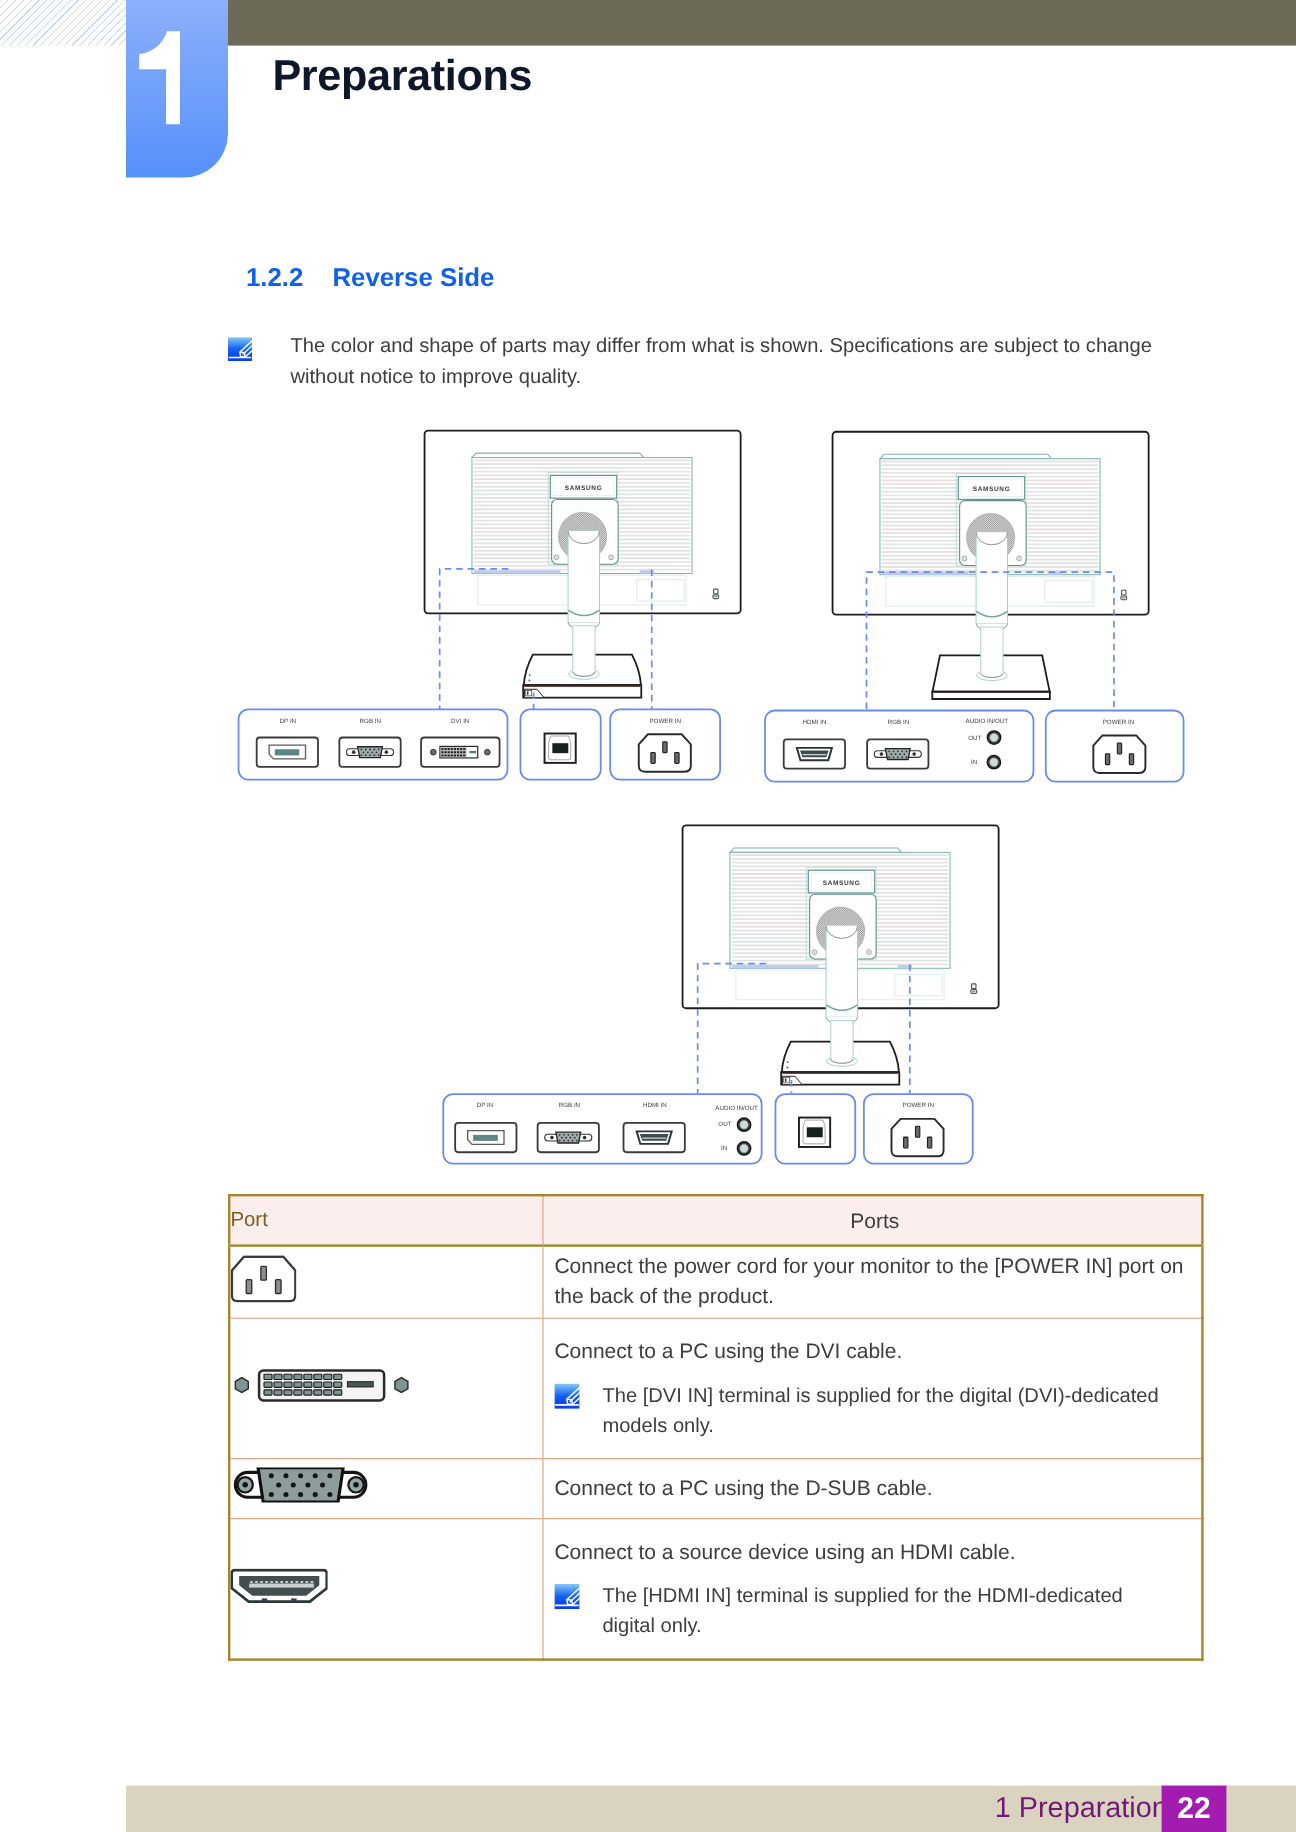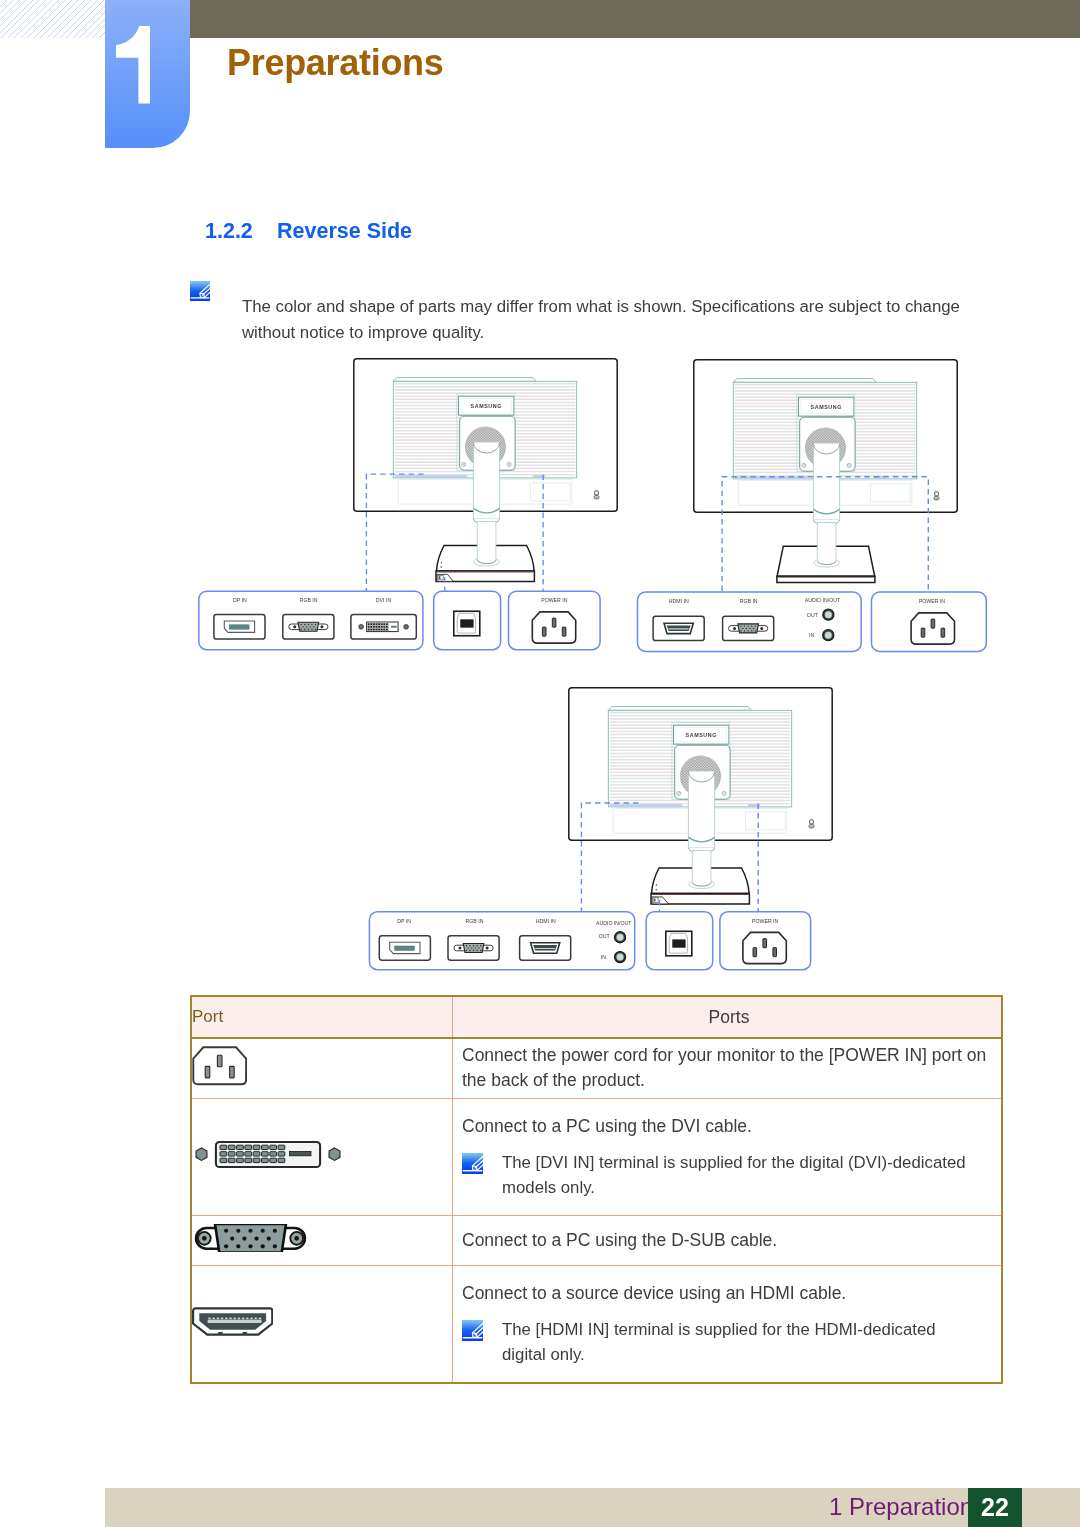--- a/index.html
+++ b/index.html
@@ -5,41 +5,41 @@
 html,body{margin:0;padding:0;}
 body{width:1080px;height:1527px;background:#fff;position:relative;overflow:hidden;
      font-family:"Liberation Sans",sans-serif;-webkit-font-smoothing:antialiased;}
 .abs{position:absolute;}
 #hatch{left:0;top:0;width:105px;height:38px;
   background:repeating-linear-gradient(-45deg, rgba(255,255,255,0) 0 3.9px, #c3d7f4 3.9px 4.6px, rgba(255,255,255,0) 4.6px 4.6px);}
 #olivebar{left:105px;top:0;width:975px;height:38px;background:#6d6b58;}
 #chaptab{left:105px;top:0;width:85px;height:148px;
   background:linear-gradient(180deg,#8cb0f9 0%,#5690fa 100%);border-bottom-right-radius:37px;}
 #chaptab .num{position:absolute;left:0;top:0;}
-#chaptitle{left:227px;top:42px;color:#a16207;font-size:36px;font-weight:bold;letter-spacing:-0.3px;}
+#chaptitle{left:227px;top:42px;color:#0f172a;font-size:36px;font-weight:bold;letter-spacing:-0.3px;}
 #sectitle{left:190px;top:219px;color:#1060ea;font-size:21.5px;font-weight:bold;}
 #sectitle .num{display:inline-block;width:72px;margin-left:15px;}
 #noteicon{left:190px;top:281px;width:20px;height:20px;}
-#notetext{left:242px;top:275px;width:730px;color:#3d3d3d;font-size:16.8px;line-height:26px;margin-top:19px;}
+#notetext{left:242px;top:275px;width:730px;color:#3d3d3d;font-size:16.8px;line-height:26px;}
 svg.diagram{left:0;top:0;}
 #porttable{left:190px;top:995px;width:813px;border-collapse:collapse;
   border:2px solid #a8852a;}
 #porttable td,#porttable th{border:1px solid #e8a58a;padding:0;vertical-align:middle;}
 #porttable thead th{background:#fdeeee;color:#7a5c1c;font-size:17px;font-weight:normal;height:40px;}
 #porttable .c1{width:260px;text-align:left;}
 #porttable .c2{padding:0 8px 0 9px;color:#3d3d3d;font-size:17.5px;line-height:25px;}
 #porttable .rownote .tx{max-width:478px;font-size:16.8px;line-height:25px;}
 #porttable tbody tr td{border-top:1px solid #0369a1;}
 #porttable thead th{border-bottom:2px solid #9a8a30;}
 .rownote{display:flex;align-items:flex-start;margin-top:11px;}
 .rownote .ic{flex:0 0 21px;width:21px;height:21px;margin-right:19px;margin-top:3px;}
 .rownote .tx{flex:1;}
 #footerbar{left:105px;top:1488px;width:975px;height:39px;background:#d9d3c0;}
 #footertext{left:829px;top:1493px;color:#701a75;font-size:24px;}
-#pagebadge{left:968px;top:1488px;width:54px;height:39px;background:#14532d;}
+#pagebadge{left:968px;top:1488px;width:54px;height:39px;background:#a21caf;}
 #pagebadge span{position:absolute;left:0;right:0;top:5px;text-align:center;color:#fff;font-size:25px;font-weight:bold;}
 </style>
 </head>
 <body>
 
 <div class="abs" id="hatch"></div>
 <div class="abs" id="olivebar"></div>
 <div class="abs" id="chaptab">
     <svg class="num" viewBox="0 0 85 148" width="85" height="148">
       <path d="M45.0 26.0 H34.2 C30.6 37.0 22.2 43.5 11.0 45.2 V57.8 H33.4 V103.5 H45.0 Z" fill="#ffffff"></path>

